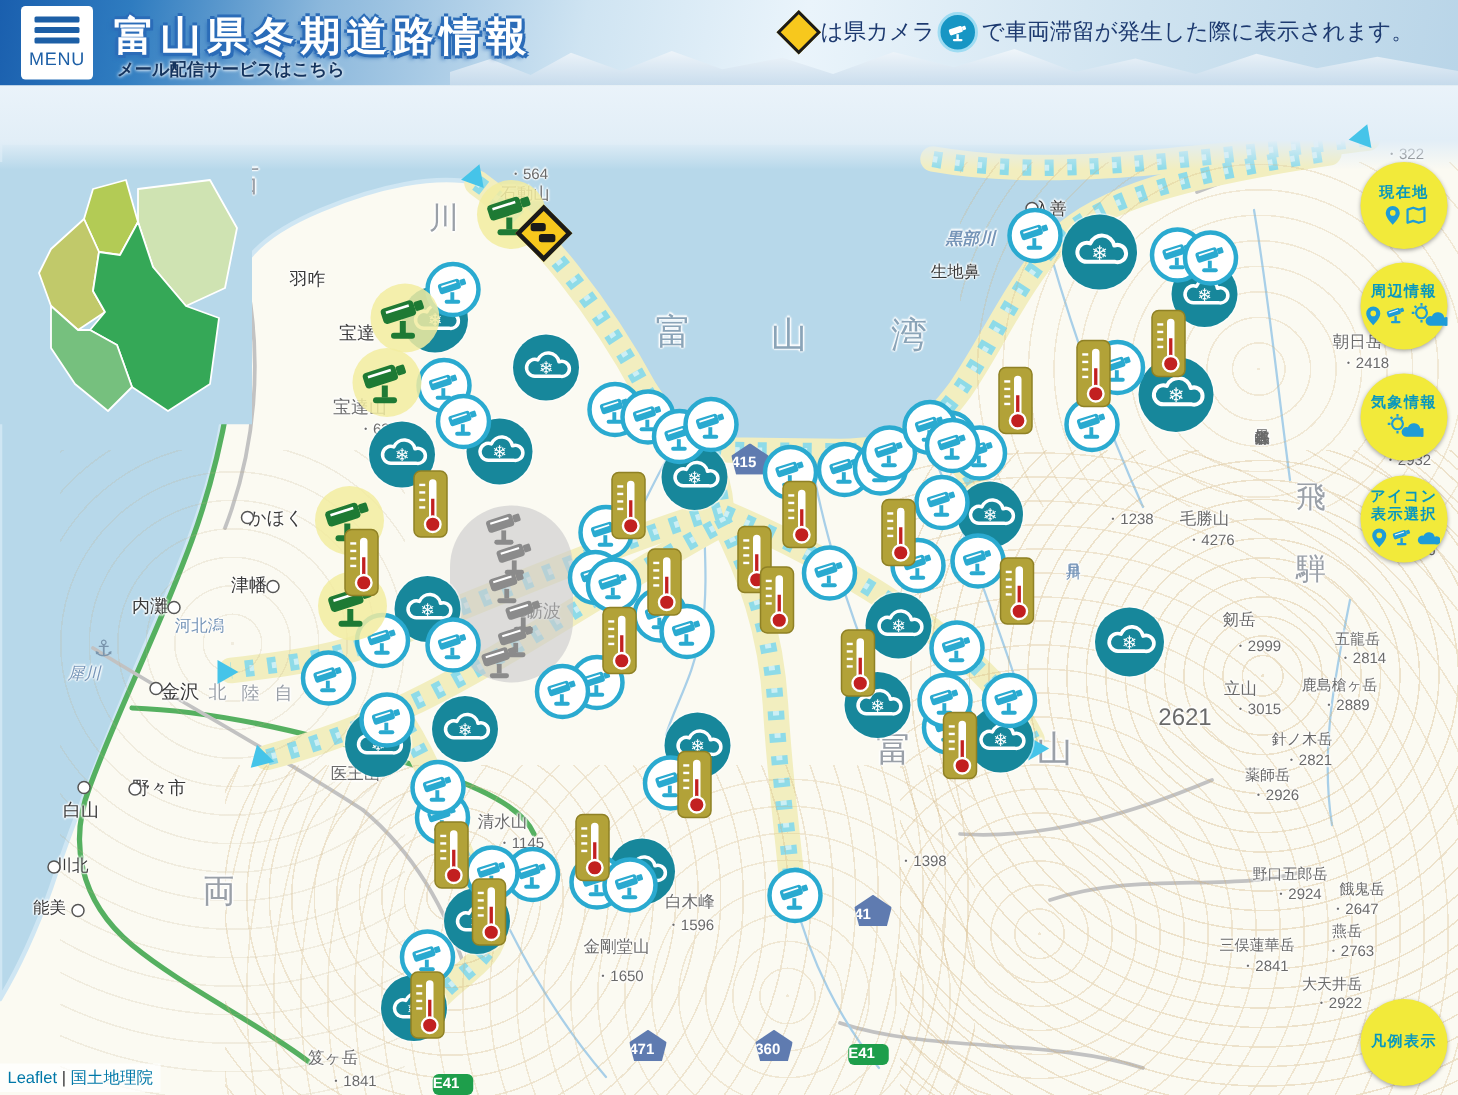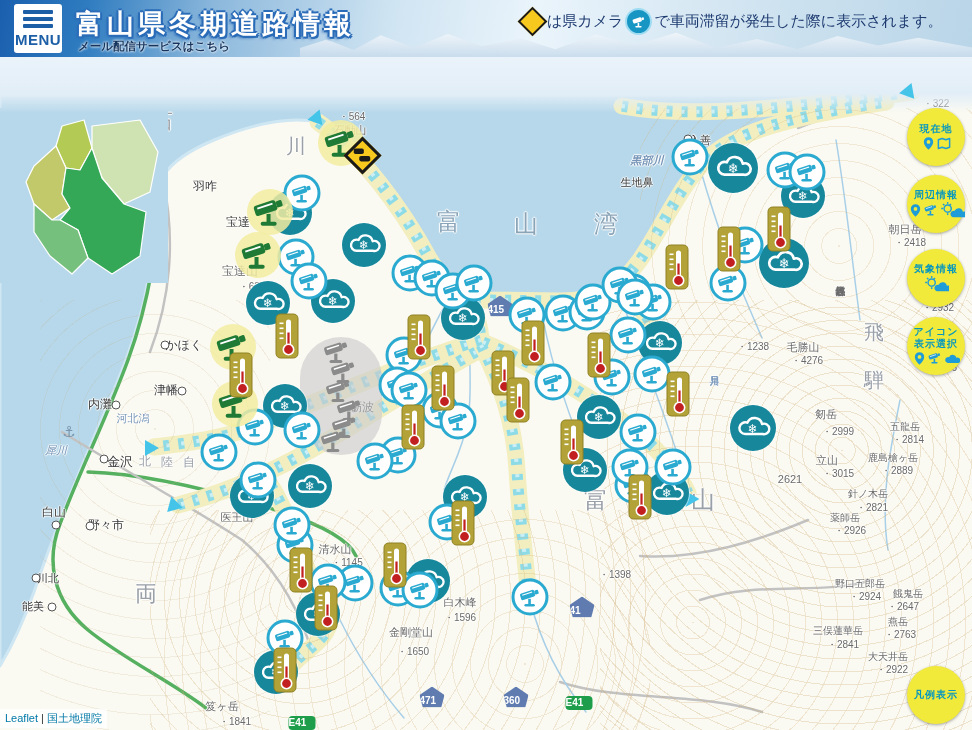--- a/index.html
+++ b/index.html
@@ -55,21 +55,21 @@
   
   #header{position:absolute;left:0;top:0;width:972px;height:57px;
     background:linear-gradient(100deg,#1a5fae 0%,#2f7cc0 9%,#8cb8dc 22%,#cfe4f2 40%,#eaf4fb 55%,#cfe3f0 78%,#b9d5e8 100%);}
   #header .mountains{position:absolute;left:300px;right:0;bottom:0;height:32px;opacity:.9;
     background:linear-gradient(#ffffff,#c7dbec);
     clip-path:polygon(0 100%,0 72%,4% 45%,8% 78%,12% 32%,17% 70%,22% 28%,27% 66%,33% 42%,38% 76%,44% 30%,50% 62%,56% 24%,62% 72%,68% 44%,74% 76%,80% 34%,86% 64%,92% 40%,100% 70%,100% 100%);}
   #menu-btn{position:absolute;left:14px;top:4px;width:48px;height:49px;background:#fff;border-radius:3px;
     display:flex;flex-direction:column;align-items:center;justify-content:center;cursor:pointer;}
   #menu-btn .bars{width:30px;height:18px;display:flex;flex-direction:column;justify-content:space-between;margin-bottom:3px;}
   #menu-btn .bars i{display:block;height:4px;background:#1d5fa6;border-radius:1px;}
-  #menu-btn span{font-size:15px;font-weight:bold;color:#1d5fa6;letter-spacing:.5px;}
+  #menu-btn span{font-size:12px;font-weight:normal;color:#1d5fa6;letter-spacing:.5px;}
   #title{position:absolute;left:76px;top:6px;font-size:27px;font-weight:bold;color:#fff;letter-spacing:4px;
     text-shadow:-2px 0 0 #2b6cb8,2px 0 0 #2b6cb8,0 -2px 0 #2b6cb8,0 2px 0 #2b6cb8,2px 2px 0 #2b6cb8,-2px 2px 3px #2b6cb8;}
   #subtitle{position:absolute;left:78px;top:39px;font-size:11.5px;color:#15345e;font-weight:bold;
     text-shadow:0 0 2px #fff,0 0 3px #fff;cursor:pointer;}
   #notice{position:absolute;left:519px;top:8px;display:flex;align-items:center;gap:2px;
     font-size:15px;color:#1d3a70;white-space:nowrap;}
   .badge-cam{width:23px;height:23px;border-radius:50%;background:#1796c4;border:2px solid #9fdcf2;
     display:flex;align-items:center;justify-content:center;}
   #band{position:absolute;left:0;top:57px;width:972px;height:56px;
     background:linear-gradient(#eaf3fa 0%,#e2eef7 65%,rgba(226,238,247,0) 100%);}
@@ -162,40 +162,40 @@
       <div class="mlabel mtn" style="left: 252px; top: 287px; font-size: 10px;">・637</div>
       <div class="mlabel town" style="left: 184px; top: 345px; font-size: 12px;">かほく</div>
       <div class="mlabel town" style="left: 166px; top: 390px; font-size: 12px;">津幡</div>
       <div class="mlabel town" style="left: 100px; top: 404px; font-size: 12px;">内灘</div>
       <div class="mlabel blue" style="left: 133px; top: 418px; font-size: 11px;">河北潟</div>
       <div class="mlabel blue i" style="left: 56px; top: 450px; font-size: 11px;">犀川</div>
       <div class="mlabel town" style="left: 120px; top: 461px; font-size: 13px;">金沢</div>
       <div class="mlabel big" style="left: 145px; top: 461px; font-size: 12px;">北</div>
       <div class="mlabel big" style="left: 167px; top: 462px; font-size: 12px;">陸</div>
       <div class="mlabel big" style="left: 189px; top: 462px; font-size: 12px;">自</div>
-      <div class="mlabel town" style="left: 40px; top: 512px; font-size: 12px; padding-left: 28px;">白山</div>
+      <div class="mlabel town" style="left: 40px; top: 540px; font-size: 12px; padding-left: 28px;">白山</div>
       <div class="mlabel town" style="left: 106px; top: 525px; font-size: 12px;">野々市</div>
       <div class="mlabel town" style="left: 48px; top: 578px; font-size: 11px;">川北</div>
       <div class="mlabel town" style="left: 33px; top: 606px; font-size: 11px;">能美</div>
       <div class="mlabel mtn" style="left: 237px; top: 517px; font-size: 11px;">医王山</div>
       <div class="mlabel mtn" style="left: 335px; top: 549px; font-size: 11px;">清水山</div>
       <div class="mlabel mtn" style="left: 347px; top: 563px; font-size: 10px;">・1145</div>
       <div class="mlabel mtn" style="left: 460px; top: 602px; font-size: 11px;">白木峰</div>
       <div class="mlabel mtn" style="left: 460px; top: 618px; font-size: 10px;">・1596</div>
       <div class="mlabel mtn" style="left: 411px; top: 632px; font-size: 11px;">金剛堂山</div>
       <div class="mlabel mtn" style="left: 413px; top: 652px; font-size: 10px;">・1650</div>
       <div class="mlabel mtn" style="left: 615px; top: 575px; font-size: 10px;">・1398</div>
       <div class="mlabel mtn" style="left: 753px; top: 347px; font-size: 10px;">・1238</div>
       <div class="mlabel mtn" style="left: 803px; top: 347px; font-size: 11px; text-align: center;">毛勝山</div>
       <div class="mlabel mtn" style="left: 807px; top: 361px; font-size: 10px;">・4276</div>
       <div class="mlabel mtn" style="left: 826px; top: 414px; font-size: 11px;">剱岳</div>
       <div class="mlabel mtn" style="left: 838px; top: 432px; font-size: 10px;">・2999</div>
       <div class="mlabel mtn" style="left: 827px; top: 460px; font-size: 11px;">立山</div>
       <div class="mlabel mtn" style="left: 838px; top: 474px; font-size: 10px;">・3015</div>
-      <div class="mlabel mtn" style="left: 790px; top: 479px; font-size: 11px;">2621</div>
+      <div class="mlabel mtn" style="left: 790px; top: 479px; font-size: 16px;">2621</div>
       <div class="mlabel mtn" style="left: 868px; top: 494px; font-size: 10px;">針ノ木岳</div>
       <div class="mlabel mtn" style="left: 872px; top: 508px; font-size: 10px;">・2821</div>
       <div class="mlabel mtn" style="left: 905px; top: 229px; font-size: 11px;">朝日岳</div>
       <div class="mlabel mtn" style="left: 910px; top: 243px; font-size: 10px;">・2418</div>
       <div class="mlabel blue i" style="left: 647px; top: 160px; font-size: 11px; font-weight: bold;">黒部川</div>
       <div class="mlabel town" style="left: 637px; top: 182px; font-size: 11px;">生地鼻</div>
       <div class="mlabel town" style="left: 700px; top: 140px; font-size: 11px;">入善</div>
       <div class="mlabel blue v" style="left: 714px; top: 368px; font-size: 10px;">早月川</div>
       <div class="mlabel mtn v" style="left: 840px; top: 278px; font-size: 10px;">黒部峡谷鉄道</div>
       <div class="mlabel mtn" style="left: 845px; top: 518px; font-size: 10px;">薬師岳</div>

